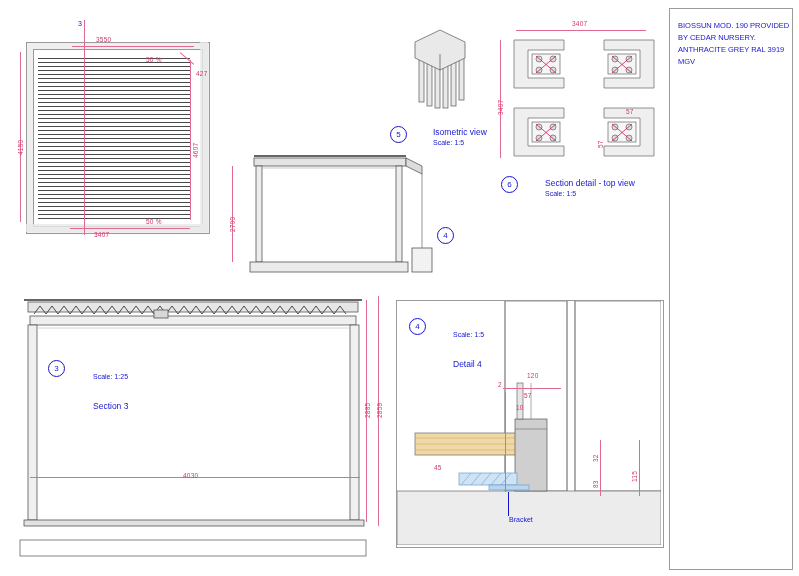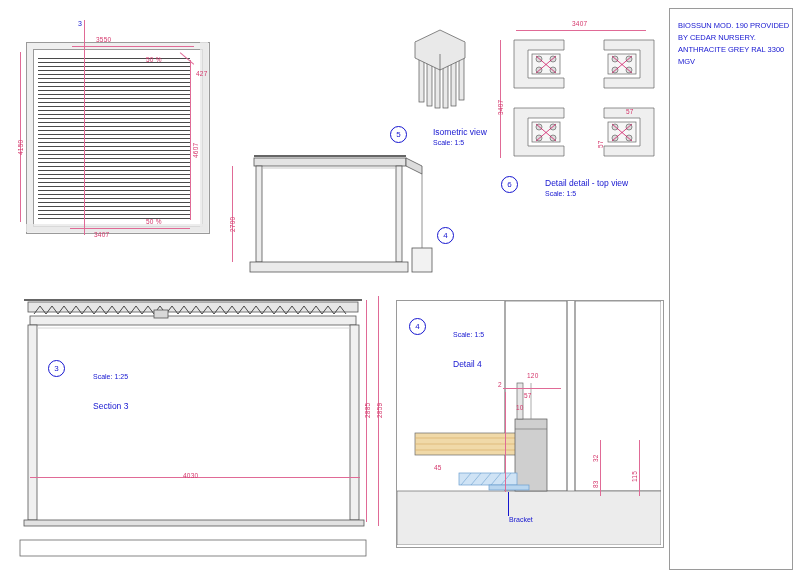--- a/index.html
+++ b/index.html
@@ -58,21 +58,21 @@
   .louver { position: absolute; background: #4a4a4a; height: 1px; }
 </style>
 </head>
 <body>
 
 <div id="sheet">
 
   <div class="panel-border" style="left:669px; top:8px; width:122px; height:560px; background:#ffffff;"></div>
   <div class="notebox" style="left:678px; top:20px;">BIOSSUN MOD. 190 PROVIDED</div>
   <div class="notebox" style="left:678px; top:32px;text-align:right;">BY CEDAR NURSERY.</div>
-  <div class="notebox" style="left:678px; top:44px;">ANTHRACITE GREY RAL 3300</div>
+  <div class="notebox" style="left:678px; top:44px;">ANTHRACITE GREY RAL 3919</div>
   <div class="notebox" style="left:678px; top:56px;">MGV</div>
 
   <div>
 
     <div class="panel-border" style="left:26px; top:42px; width:182px; height:190px; background:#efefef;"></div>
     <div class="panel-border" style="left:33px; top:49px; width:168px; height:176px; background:#ffffff;"></div>
 
     <div class="abs grey-fill" style="left:200px; top:42px; width:8px; height:190px; opacity:.8;"></div>
     <div class="abs grey-fill" style="left:26px; top:224px; width:182px; height:8px; opacity:.8;"></div>
 
@@ -207,21 +207,21 @@
         <circle cx="17" cy="34" r="3" fill="#ddd"></circle>
           <circle cx="31" cy="34" r="3" fill="#ddd"></circle>
         <line x1="14" y1="20" x2="34" y2="37" stroke="#c05"></line>
         <line x1="34" y1="20" x2="14" y2="37" stroke="#c05"></line>
       </g>
     </svg>
     <div class="dimtxt" style="left:626px; top:108px;">57</div>
     <div class="dimtxt rot" style="left:597px; top:148px;">57</div>
 
     <div class="bubble" style="left:501px; top:176px;">6</div>
-    <div class="label" style="left:524px; top:178px;">Detail detail - top view</div>
+    <div class="label" style="left:524px; top:178px;">Section detail - top view</div>
     <div class="label small" style="left:524px; top:190px;">Scale: 1:5</div>
   </div>
 
   <div>
     <svg class="abs" style="left:246px; top:150px;" width="190" height="130" viewBox="0 0 190 130">
       <g stroke="#555" fill="none" stroke-width="0.8">
         <rect x="8" y="8" width="152" height="8" fill="#e4e4e4"></rect>
         <line x1="8" y1="6" x2="160" y2="6" stroke="#333" stroke-width="1.4"></line>
         <path d="M160,8 L176,16 L176,24 L160,16 Z" fill="#dcdcdc"></path>
         <rect x="10" y="16" width="6" height="96" fill="#ededed"></rect>

